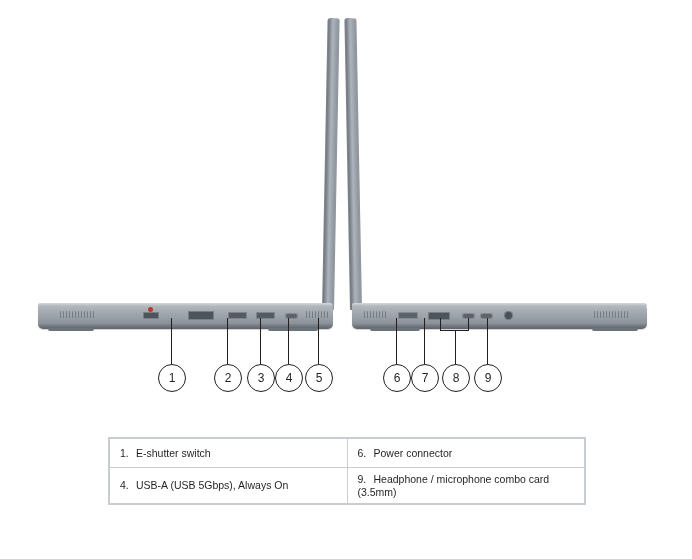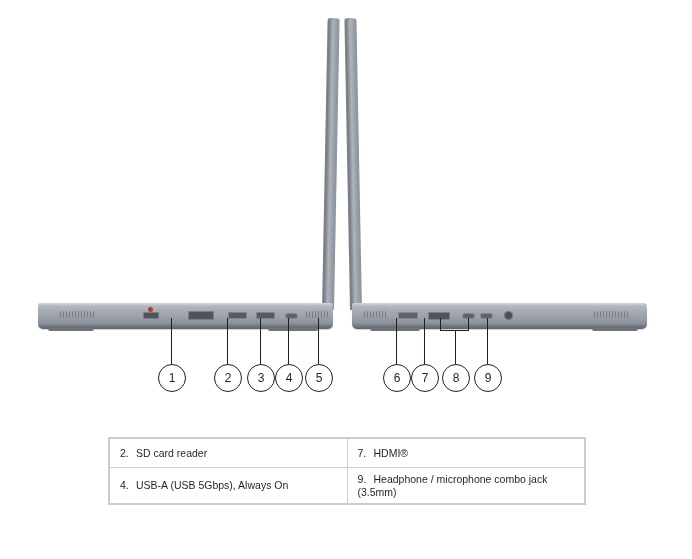--- a/index.html
+++ b/index.html
@@ -304,32 +304,32 @@
     <div class="bubble" style="left:411px; top:364px;">7</div>
     <div class="bubble" style="left:442px; top:364px;">8</div>
     <div class="bubble" style="left:474px; top:364px;">9</div>
   </div>
 
   <div class="legend">
     <table>
       <tbody>
         <tr>
           <td class="num-col">
-            <span class="idx">2.</span><span>SD card reader</span>
+            <span class="idx">1.</span><span>E-shutter switch</span>
           </td>
           <td class="num-col">
-            <span class="idx">7.</span><span>HDMI®</span>
+            <span class="idx">6.</span><span>Power connector</span>
           </td>
         </tr>
         <tr>
           <td class="num-col">
             <span class="idx">4.</span><span>USB-A (USB 5Gbps), Always On</span>
           </td>
           <td class="num-col">
-            <span class="idx">9.</span><span>Headphone / microphone combo jack (3.5mm)</span>
+            <span class="idx">9.</span><span>Headphone / microphone combo card (3.5mm)</span>
           </td>
         </tr>
 
       </tbody>
     </table>
   </div>
 
 </div>
 
 </body></html>

